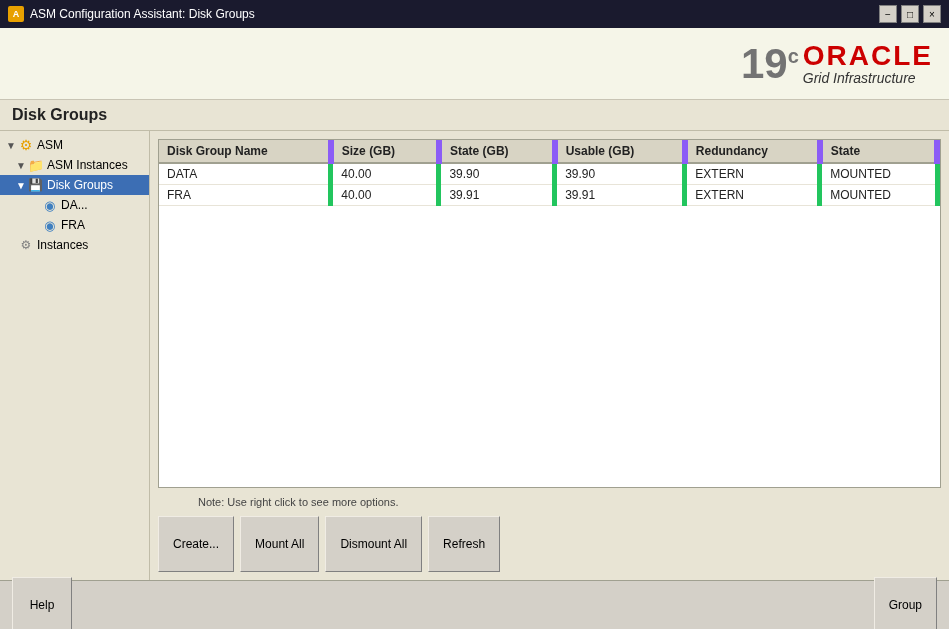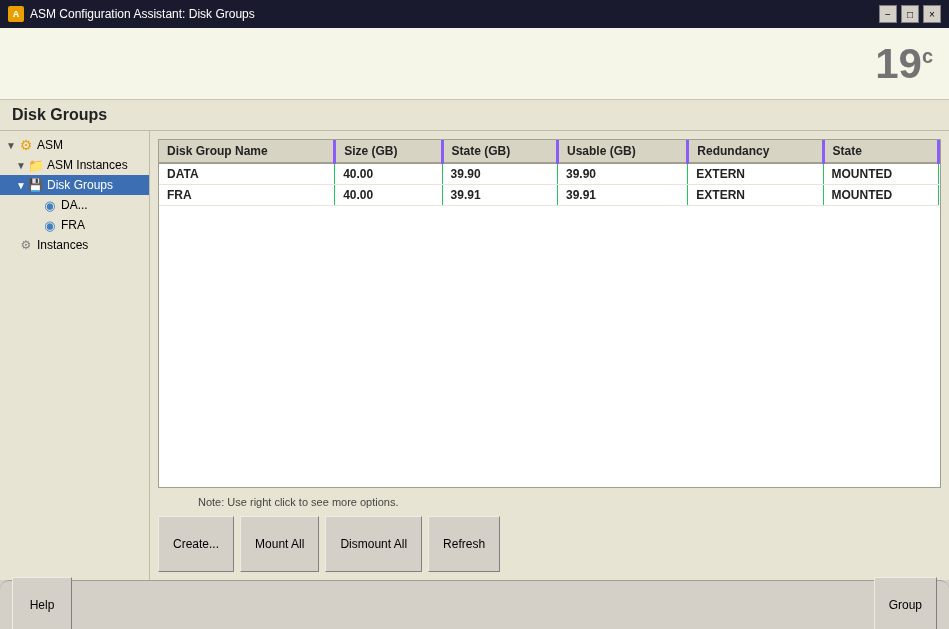--- a/index.html
+++ b/index.html
@@ -178,30 +178,29 @@
       font-size: 12px;
     }
     .data-table thead tr {
       background: #d8d4c4;
       border-bottom: 2px solid #a0a090;
     }
     .data-table th {
       padding: 4px 8px;
       text-align: left;
       font-weight: bold;
-      border-right: 3px solid #8b5cf6;
+      border-right: 6px solid #8b5cf6;
       color: #222;
       margin-left: 12px;
     }
     .data-table td {
       padding: 3px 8px;
       border-bottom: 1px solid #e8e4d8;
-      border-right: 1px solid #22c55e;
+      border-right: 5px solid #22c55e;
       color: #222;
-      font-weight: bold;
     }
 
     
     .note-text {
       font-size: 11px;
       color: #444;
       padding: 2px 0;
       margin-left: 40px;
     }
 
@@ -225,21 +224,20 @@
 
     
     .bottom-bar {
       background: #d4d0c8;
       border-top: 1px solid #a0a090;
       display: flex;
       align-items: center;
       justify-content: space-between;
       padding: 6px 12px;
       height: 48px;
-      border-radius: 9px;
     }
 
     
     .icon-asm { color: #e8a000; font-size: 14px; }
     .icon-folder { color: #e8c040; font-size: 13px; }
     .icon-db { color: #4080c0; font-size: 13px; }
     .icon-cog { color: #808080; font-size: 12px; }
   </style>
 </head>
 <body>
@@ -253,20 +251,24 @@
     <div class="title-btn">−</div>
     <div class="title-btn">□</div>
     <div class="title-btn">×</div>
   </div>
 </div>
 
 <div class="oracle-header">
   <div class="oracle-brand">
     <div class="oracle-19c">
       <span>19</span><span style="font-size:20px;vertical-align:super;">c</span>
+    </div>
+    <div class="oracle-logo-text">
+      <span class="oracle-name">ORACLE</span>
+      <span class="oracle-subtitle">Grid Infrastructure</span>
     </div>
   </div>
 </div>
 
 <div class="page-title-bar">
   <span class="page-title">Disk Groups</span>
 </div>
 
 <div class="main-content">
 

